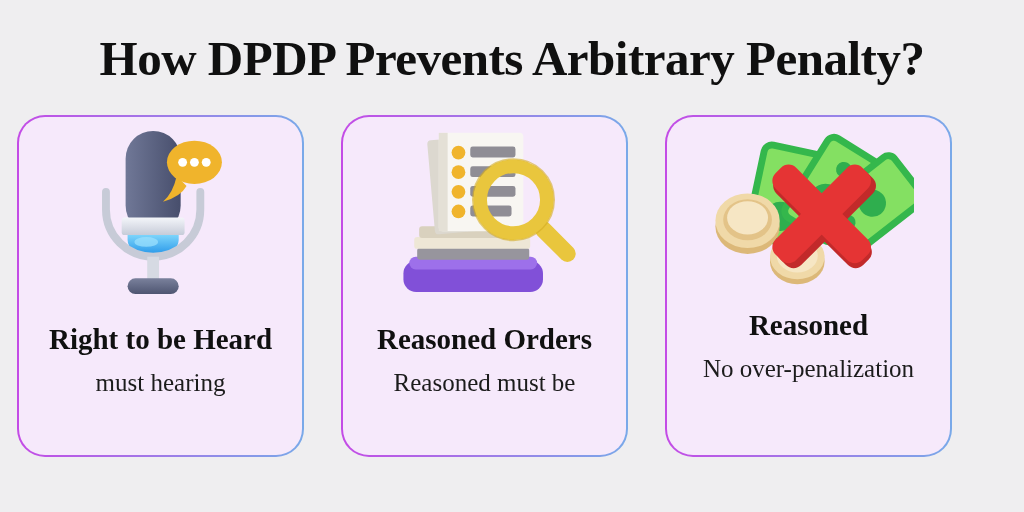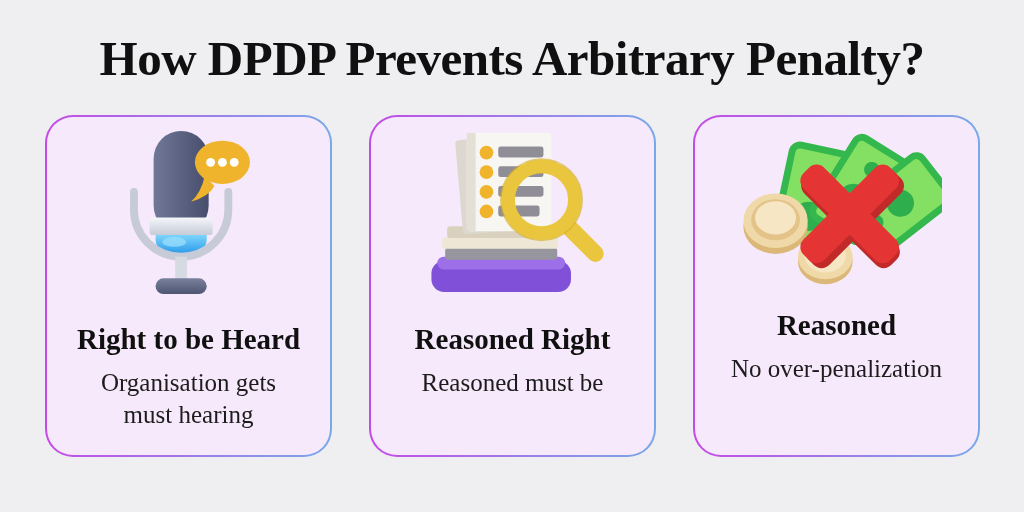--- a/index.html
+++ b/index.html
@@ -27,21 +27,21 @@
     padding-top:32px;
     text-align:center;
     font-size:49px;
     line-height:1.1;
     font-weight:700;
     letter-spacing:-0.5px;
     color:var(--heading-text);
   }
   .cards-row{
     display:flex;
-    margin:29px 0 0 45px;
+    margin:29px 0 0 17px;
     gap:37px;
     font-family:Liberation Serif, serif;
   }
   .card{
     width:287px;
     height:342px;
     border-radius:28px;
     padding:2px;
     background:linear-gradient(90deg,var(--border-gradient-start),var(--border-gradient-end));
     flex:0 0 auto;
@@ -140,21 +140,20 @@
               <circle cx="92" cy="38" r="4.5" fill="#ffffff"></circle>
               <circle cx="104" cy="38" r="4.5" fill="#ffffff"></circle>
               <circle cx="116" cy="38" r="4.5" fill="#ffffff"></circle>
             </g>
           </svg>
         </div>
         <h2 class="card-title single">
           <span class="line">Right to be Heard</span>
         </h2>
         <p class="card-desc">
-          <span class="line">Organisation gets</span>
           <span class="line">must hearing</span>
         </p>
       </div>
     </section>
 
     <section class="card">
       <div class="card-inner">
         <div class="icon-box">
           <svg width="190" height="172" viewBox="0 0 190 175">
 
@@ -184,21 +183,21 @@
               <g transform="translate(124,76) rotate(-45)">
                 <rect x="-7" y="30" width="14" height="10" fill="#cfa91e"></rect>
                 <rect class="f-mag" x="-8.5" y="34" width="17" height="52" rx="8.5"></rect>
               </g>
               <circle class="s-mag" cx="124" cy="76" r="34" fill="none" stroke-width="14"></circle>
               <circle cx="124" cy="76" r="41.5" fill="none" stroke="#d4ac22" stroke-width="1.5" opacity="0.6"></circle>
             </g>
           </svg>
         </div>
         <h2 class="card-title single">
-          <span class="line">Reasoned Right</span>
+          <span class="line">Reasoned Orders</span>
         </h2>
         <p class="card-desc">
           <span class="line">Reasoned must be</span>
         </p>
       </div>
     </section>
 
     <section class="card">
       <div class="card-inner">
         <div class="icon-box">

